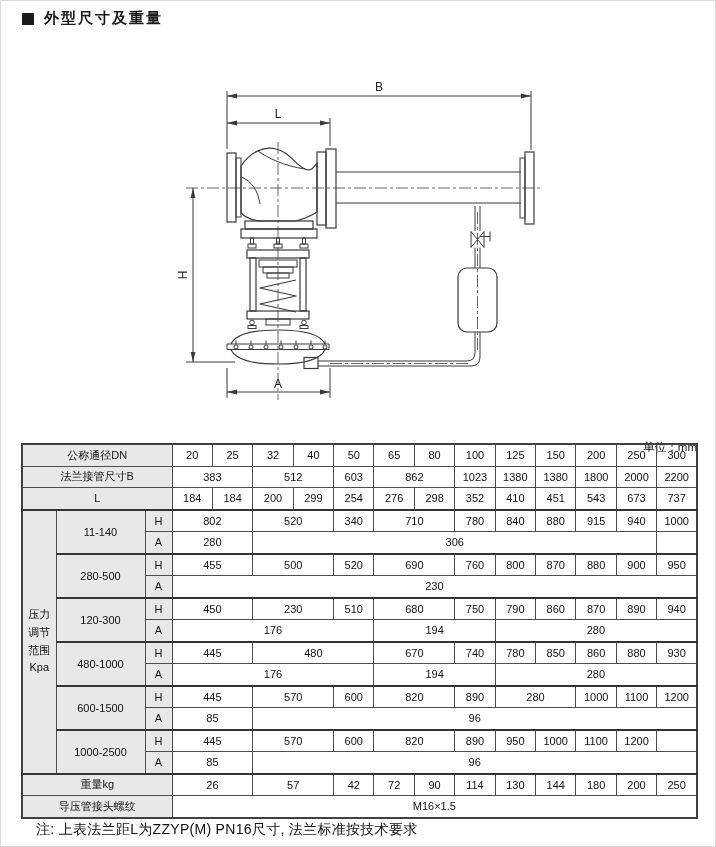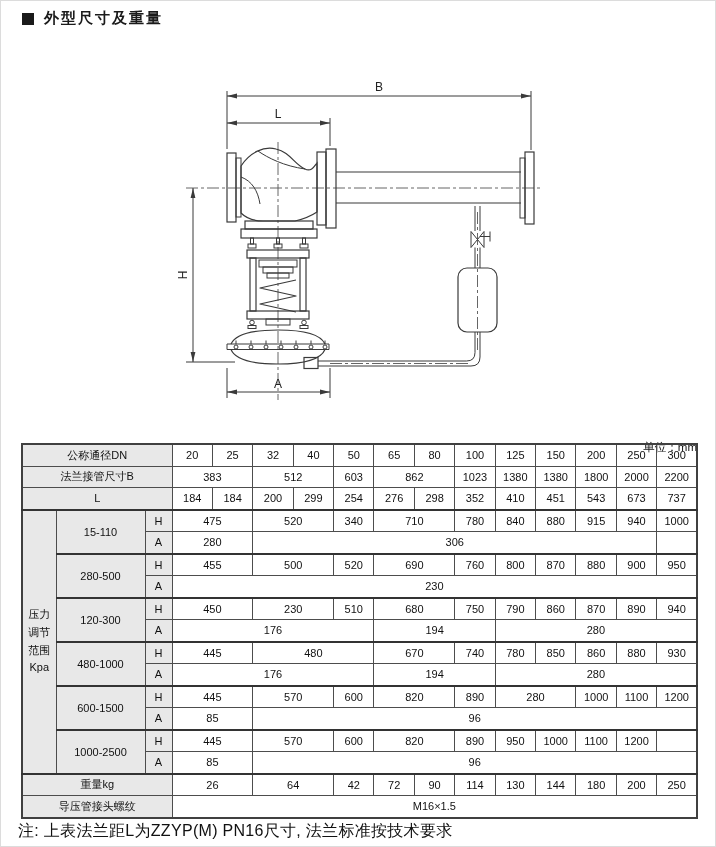--- a/index.html
+++ b/index.html
@@ -24,21 +24,21 @@
     border-collapse:collapse;table-layout:fixed;font-size:11px;color:#111;
     border:2px solid #404040;
   }
   table.dims td{
     border:1px solid #4d4d4d;text-align:center;vertical-align:middle;
     height:20.5px;padding:0;overflow:hidden;white-space:nowrap;
   }
   table.dims td.lbl{background:#e8e8e8;}
   table.dims tr.thick td{border-top:2px solid #333;}
   table.dims td.plabel{white-space:pre-line;line-height:1.6;}
-  .note{position:absolute;top:821px;left:18px;font-size:16px;color:#111;letter-spacing:.3px;}
+  .note{position:absolute;top:821px;left:36px;font-size:14px;color:#111;letter-spacing:.3px;}
 </style>
 </head>
 <body>
 
 <div class="page">
 
   <div class="title-row">
     <span class="title-square"></span>
     <span class="title-text">外型尺寸及重量</span>
   </div>
@@ -232,23 +232,23 @@
           <td>451</td>
           <td>543</td>
           <td>673</td>
           <td>737</td>
         </tr>
         <tr class="thick">
           <td rowspan="12" class="lbl plabel">压力
 调节
 范围
 Kpa</td>
-          <td rowspan="2" class="lbl">15-110</td>
-          <td class="lbl">H</td>
-          <td colspan="2">475</td>
+          <td rowspan="2" class="lbl">11-140</td>
+          <td class="lbl">H</td>
+          <td colspan="2">802</td>
           <td colspan="2">520</td>
           <td>340</td>
           <td colspan="2">710</td>
           <td>780</td>
           <td>840</td>
           <td>880</td>
           <td>915</td>
           <td>940</td>
           <td>1000</td>
         </tr>
@@ -348,21 +348,21 @@
           <td></td>
         </tr>
         <tr>
           <td class="lbl">A</td>
           <td colspan="2">85</td>
           <td colspan="11">96</td>
         </tr>
         <tr class="thick">
           <td colspan="3" class="lbl">重量kg</td>
           <td colspan="2">26</td>
-          <td colspan="2">64</td>
+          <td colspan="2">57</td>
           <td>42</td>
           <td>72</td>
           <td>90</td>
           <td>114</td>
           <td>130</td>
           <td>144</td>
           <td>180</td>
           <td>200</td>
           <td>250</td>
         </tr>

